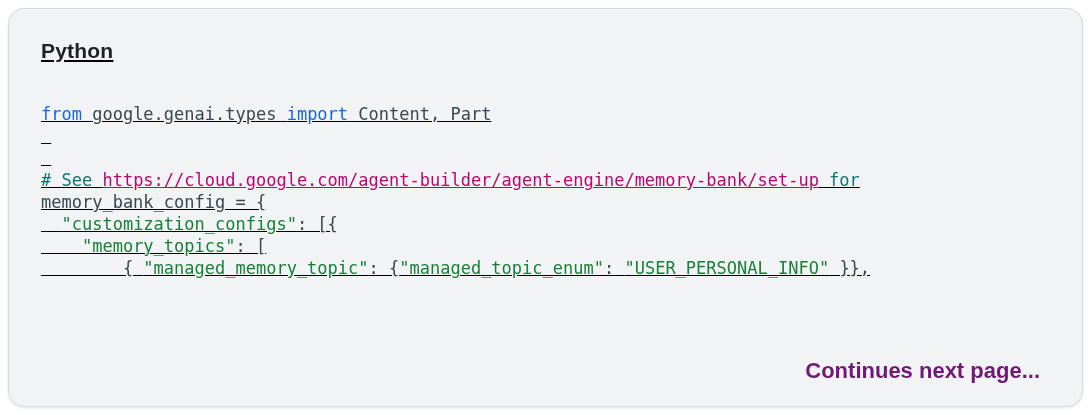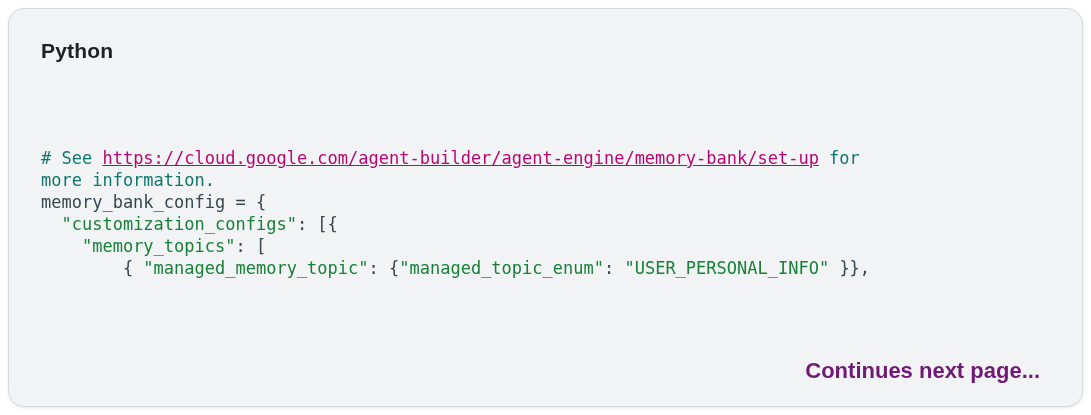--- a/index.html
+++ b/index.html
@@ -14,20 +14,21 @@
     position: absolute;
     left: 8px;
     top: 8px;
     width: 1075px;
     height: 399px;
     background: #f1f3f4;
     border: 1px solid #d6d9dc;
     border-radius: 16px;
     padding: 30px 32px 24px 32px;
     box-shadow: 0 1px 3px rgba(60,64,67,0.12);
+    text-decoration: underline;
   }
   .card-title {
     font-size: 21px;
     font-weight: bold;
     color: #202124;
     letter-spacing: 0.2px;
   }
   .code {
     margin-top: 40px;
     font-family: "DejaVu Sans Mono", "Liberation Mono", monospace;
@@ -58,24 +59,24 @@
     color: #701a75;
   }
 </style>
 </head>
 <body>
 
 <div class="card">
   <div class="card-title">Python</div>
 
   <div class="code">
+      <div class="code-line"><span class="tok-kw">from</span><span class="tok-plain"> google.genai.types </span><span class="tok-kw">import</span><span class="tok-plain"> Content, Part</span></div>
       <div class="code-line"> </div>
       <div class="code-line"> </div>
       <div class="code-line"><span class="tok-comment"># See </span><span class="tok-comment-link">https://cloud.google.com/agent-builder/agent-engine/memory-bank/set-up</span><span class="tok-comment"> for</span></div>
-      <div class="code-line"><span class="tok-comment">more information.</span></div>
       <div class="code-line"><span class="tok-plain">memory_bank_config = {</span></div>
       <div class="code-line"><span class="tok-plain">  </span><span class="tok-string">"customization_configs"</span><span class="tok-plain">: [{</span></div>
       <div class="code-line"><span class="tok-plain">    </span><span class="tok-string">"memory_topics"</span><span class="tok-plain">: [</span></div>
       <div class="code-line"><span class="tok-plain">        { </span><span class="tok-string">"managed_memory_topic"</span><span class="tok-plain">: {</span><span class="tok-string">"managed_topic_enum"</span><span class="tok-plain">: </span><span class="tok-string">"USER_PERSONAL_INFO"</span><span class="tok-plain"> }},</span></div>
     </div>
 
   <div class="footer-note">Continues next page...</div>
 </div>
 
 </body></html>

